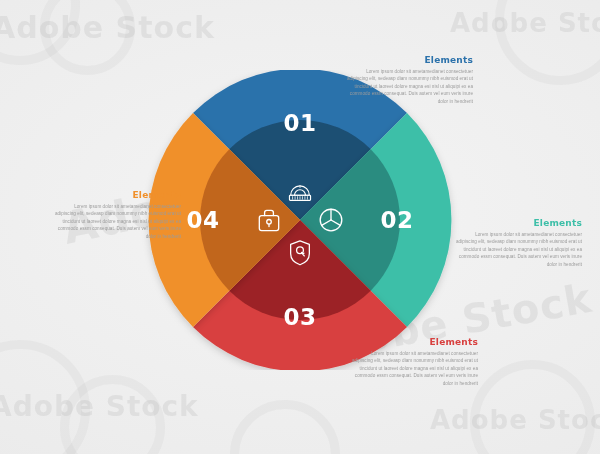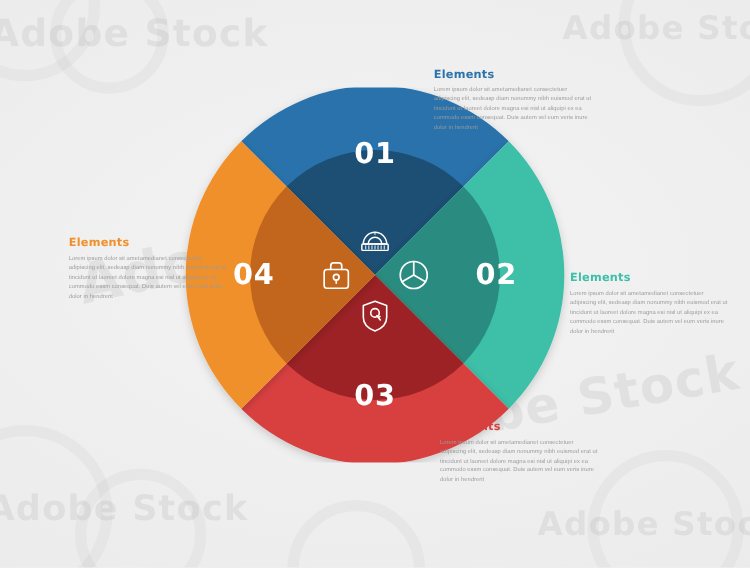--- a/index.html
+++ b/index.html
@@ -72,21 +72,21 @@
     font-size: 9px;
     letter-spacing: 0.2px;
     margin-bottom: 3px;
   }
   .block .body {
     font-size: 4.6px;
     line-height: 1.62;
     color: #9b9b9b;
     letter-spacing: 0.05px;
   }
-  .align-center { text-align: left; }
+  .align-center { text-align: right; }
 
   #block-1 { left: 347px; top: 55px;  }
   #block-2 { left: 456px; top: 218px; }
   #block-3 { left: 352px; top: 337px; }
   #block-4 { left: 55px;  top: 190px; }
 </style>
 </head>
 <body>
 
 <div id="stage">

